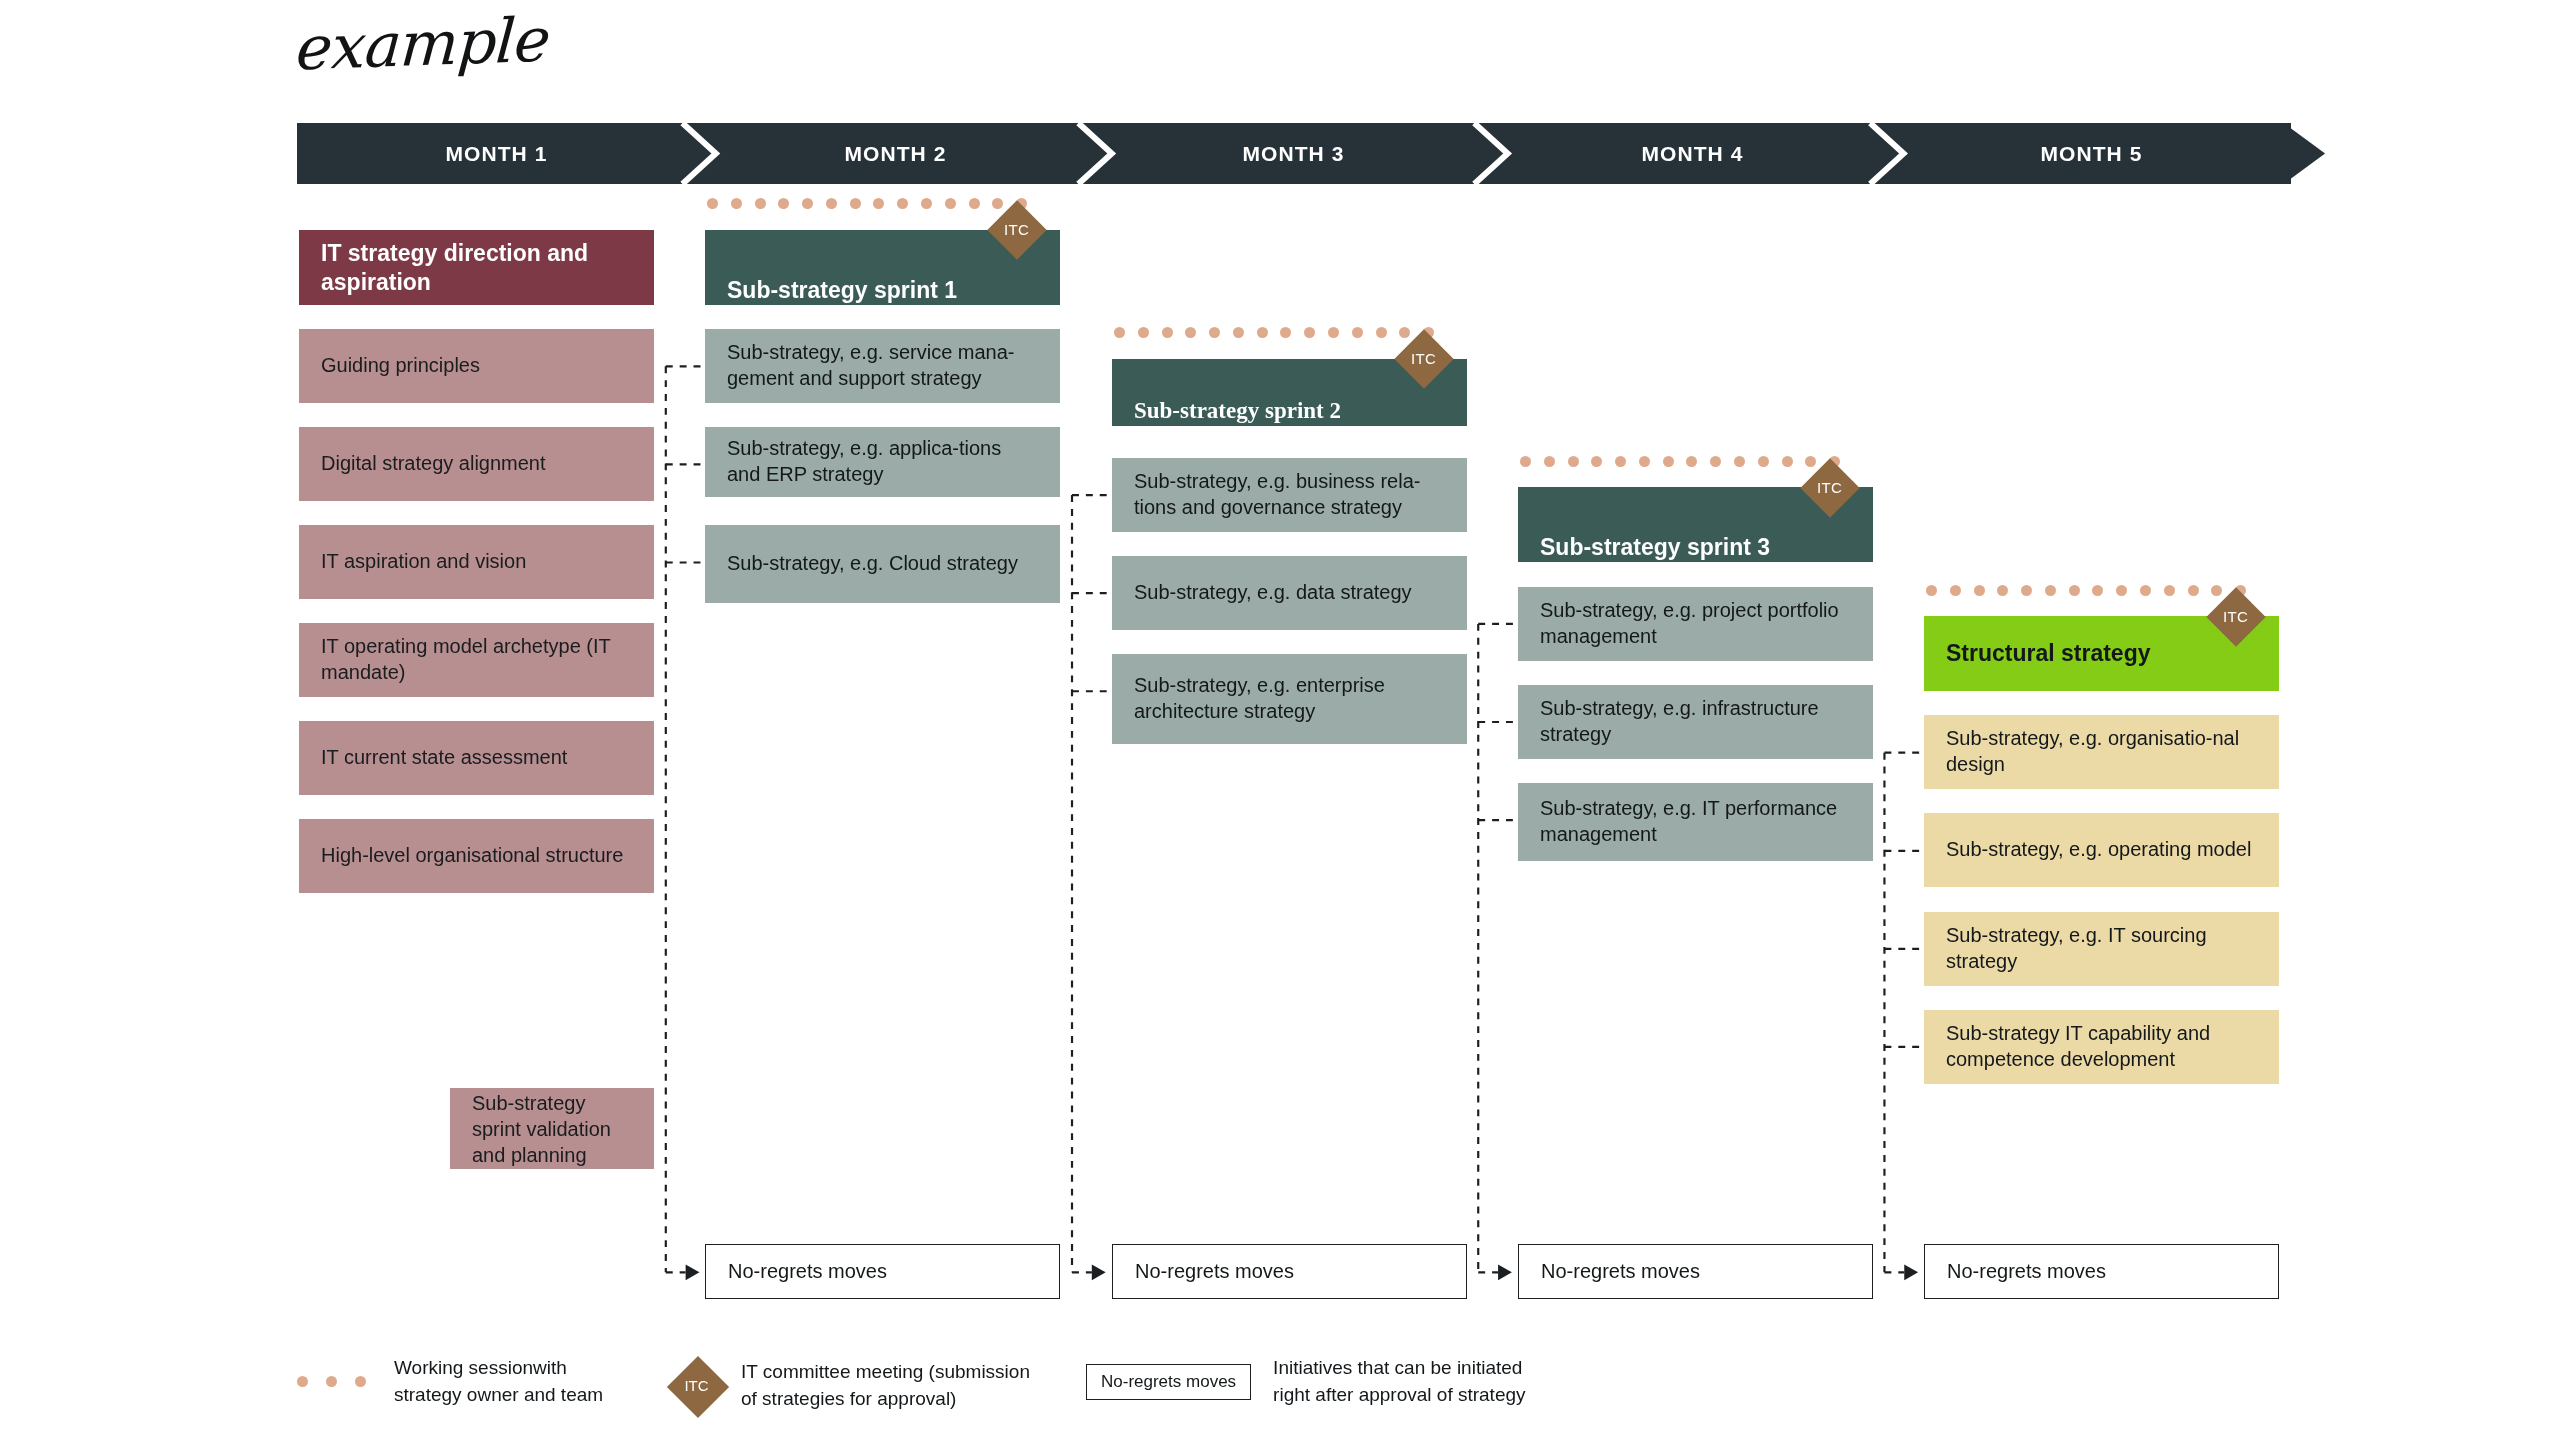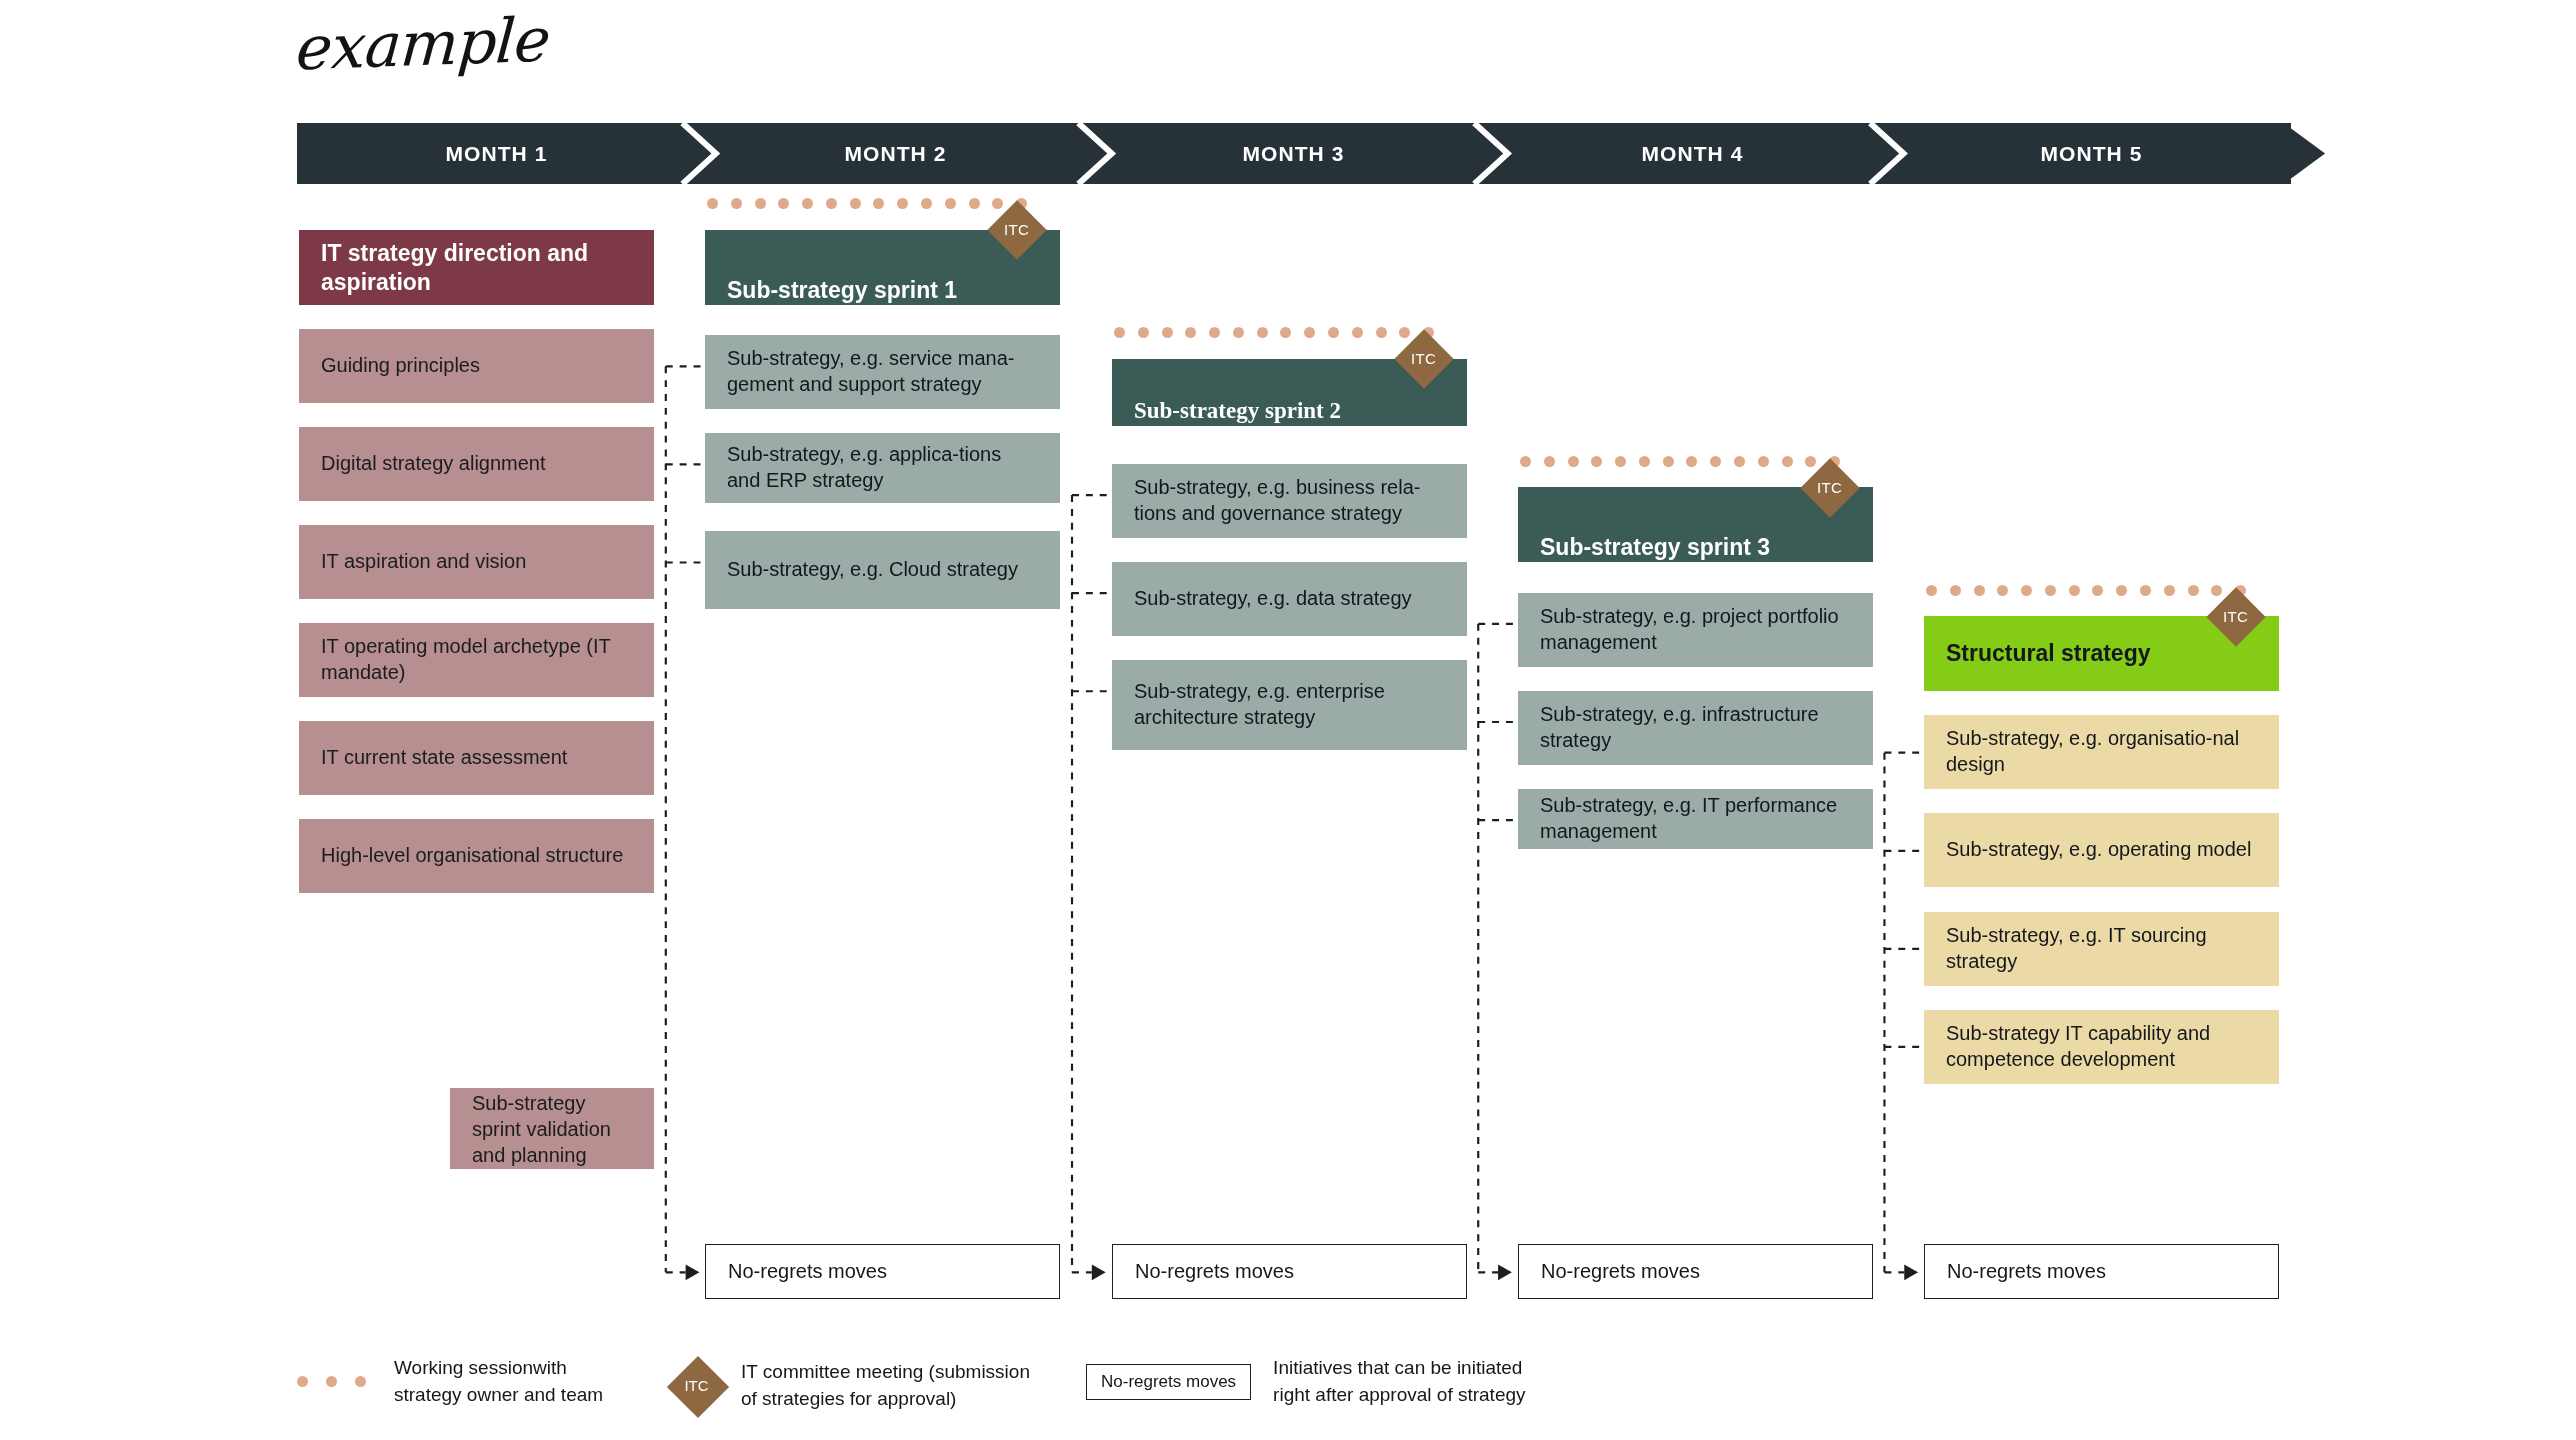--- a/index.html
+++ b/index.html
@@ -86,21 +86,21 @@
     font-weight: 400;
     line-height: 1.28;
     padding: 0 22px;
     color: #14181a;
   }
 
   
   .c1-head { background: #7d3a46; color: #ffffff; }
   .c1-item { background: #b78f91; color: #1a1c1e; }
   .teal-head { background: #3a5b56; color: #ffffff; align-items: flex-end; }
-  .teal-item { background: #9aaba8; color: #14181a; margin-top: 6px; }
+  .teal-item { background: #9aaba8; color: #14181a; }
   .gold-head { background: #84cc16; color: #14181a; }
   .gold-item { background: #ebd9a6; color: #14181a; }
 
   
   .dotline {
     position: absolute;
     height: 11px;
   }
   .dotline i {
     position: absolute;
@@ -371,21 +371,21 @@
         <div class="itc" style="left: 283px; top: 459px;">
           <div class="dia"></div>
           <span>ITC</span>
         </div>
         <div class="box box-item teal-item" style="top: 587px; height: 74px;">
           <span>Sub-strategy, e.g. project portfolio management</span>
         </div>
         <div class="box box-item teal-item" style="top: 685px; height: 74px;">
           <span>Sub-strategy, e.g. infrastructure strategy</span>
         </div>
-        <div class="box box-item teal-item" style="top: 783px; height: 60px;">
+        <div class="box box-item teal-item" style="top: 783px; height: 78px;">
           <span>Sub-strategy, e.g. IT performance management</span>
         </div>
         <div class="nrm" style="left: 0px; top: 1244px;">
           <span>No-regrets moves</span>
         </div>
       </div>
       <div class="col" style="left: 1924px; top: 0px; height: 1288px;">
         <div class="dotline" style="left: 0px; top: 585px; width: 355px;">
           <i style="left: 2px;"></i>
           <i style="left: 26px;"></i>

